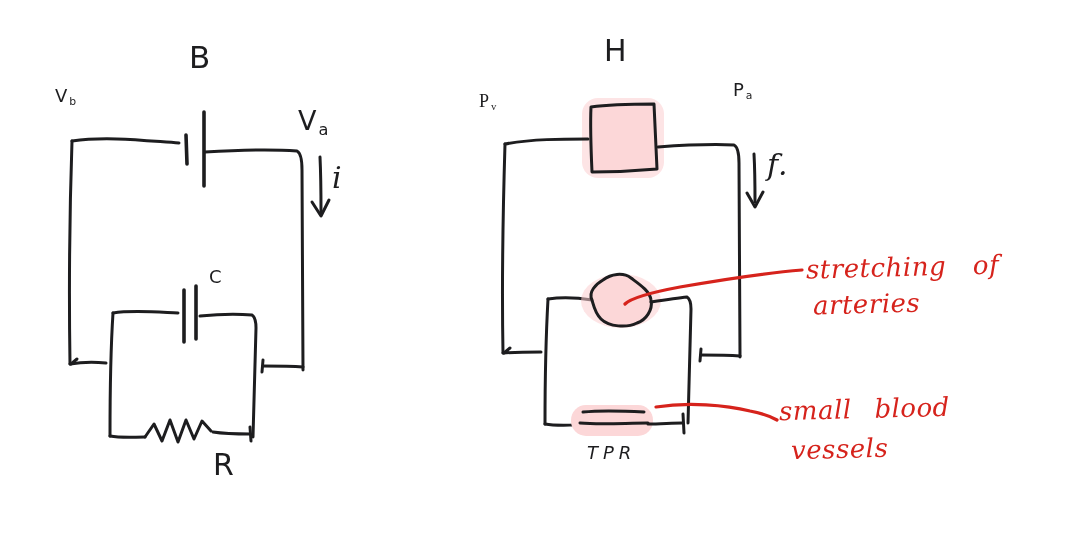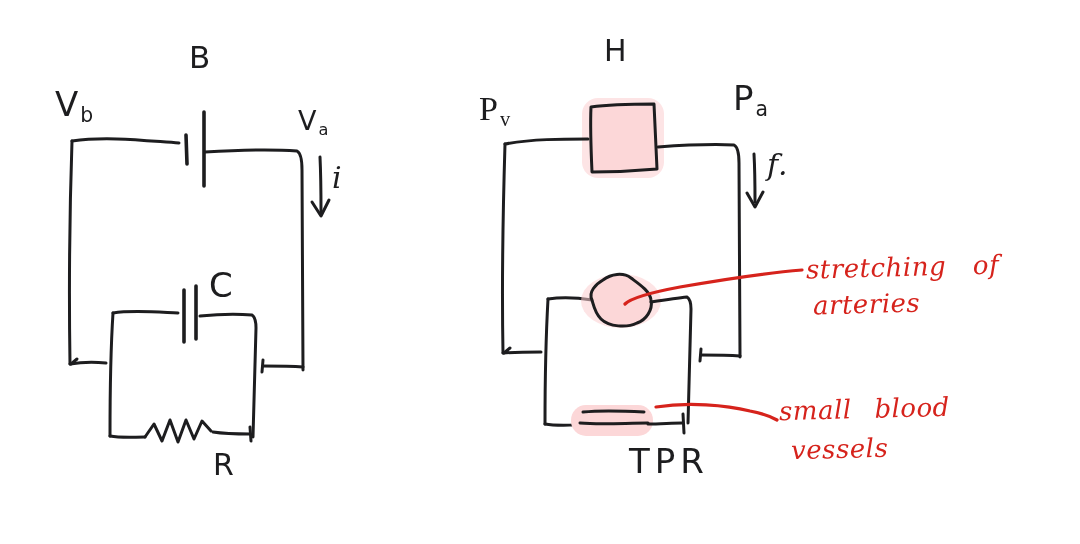--- a/index.html
+++ b/index.html
@@ -16,21 +16,21 @@
   .ink{stroke:#1d1d1f;fill:none;stroke-width:3;stroke-linecap:round;stroke-linejoin:round;}
   .ink-thick{stroke:#1d1d1f;fill:none;stroke-width:3.6;stroke-linecap:round;stroke-linejoin:round;}
   .pink-shape{fill:#fcd7d8;stroke:#1d1d1f;stroke-width:3;stroke-linejoin:round;}
   .pink-halo{fill:#fbcdd0;stroke:none;opacity:.55;}
   .pink-soft{fill:#fcd7d8;stroke:none;}
   .red-line{stroke:#d6231c;fill:none;stroke-width:3.2;stroke-linecap:round;}
 
   .lbl{
     position:absolute;
     color:#1d1d1f;
-    font-size:34px;
+    font-size:18px;
     line-height:1;
     white-space:nowrap;
     letter-spacing:1px;
   }
   .lbl .sub{font-size:.6em;vertical-align:-0.3em;margin-left:1px;}
   .cursive{font-family:"DejaVu Serif", serif;font-style:italic;}
   .red-text{
     color:#d6231c;
     font-family:"DejaVu Serif", serif;
     font-style:italic;
@@ -140,21 +140,21 @@
   </div>
 
   <div class="lbl" style="left:733px;top:81px;">
     <span>P</span><span class="sub">a</span>
   </div>
 
   <div class="lbl cursive" style="left:767px;top:150px;font-size:30px;">
     <span>f.</span>
   </div>
 
-  <div class="lbl" style="left:629px;top:444px;letter-spacing:5px;">
+  <div class="lbl" style="left:587px;top:444px;letter-spacing:5px;font-style:italic;">
     <span>TPR</span>
   </div>
 
   <div class="lbl red-text" style="left:806px;top:254px;word-spacing:18px;">
     <span>stretching of</span>
   </div>
   <div class="lbl red-text" style="left:813px;top:291px;">
     <span>arteries</span>
   </div>
 

